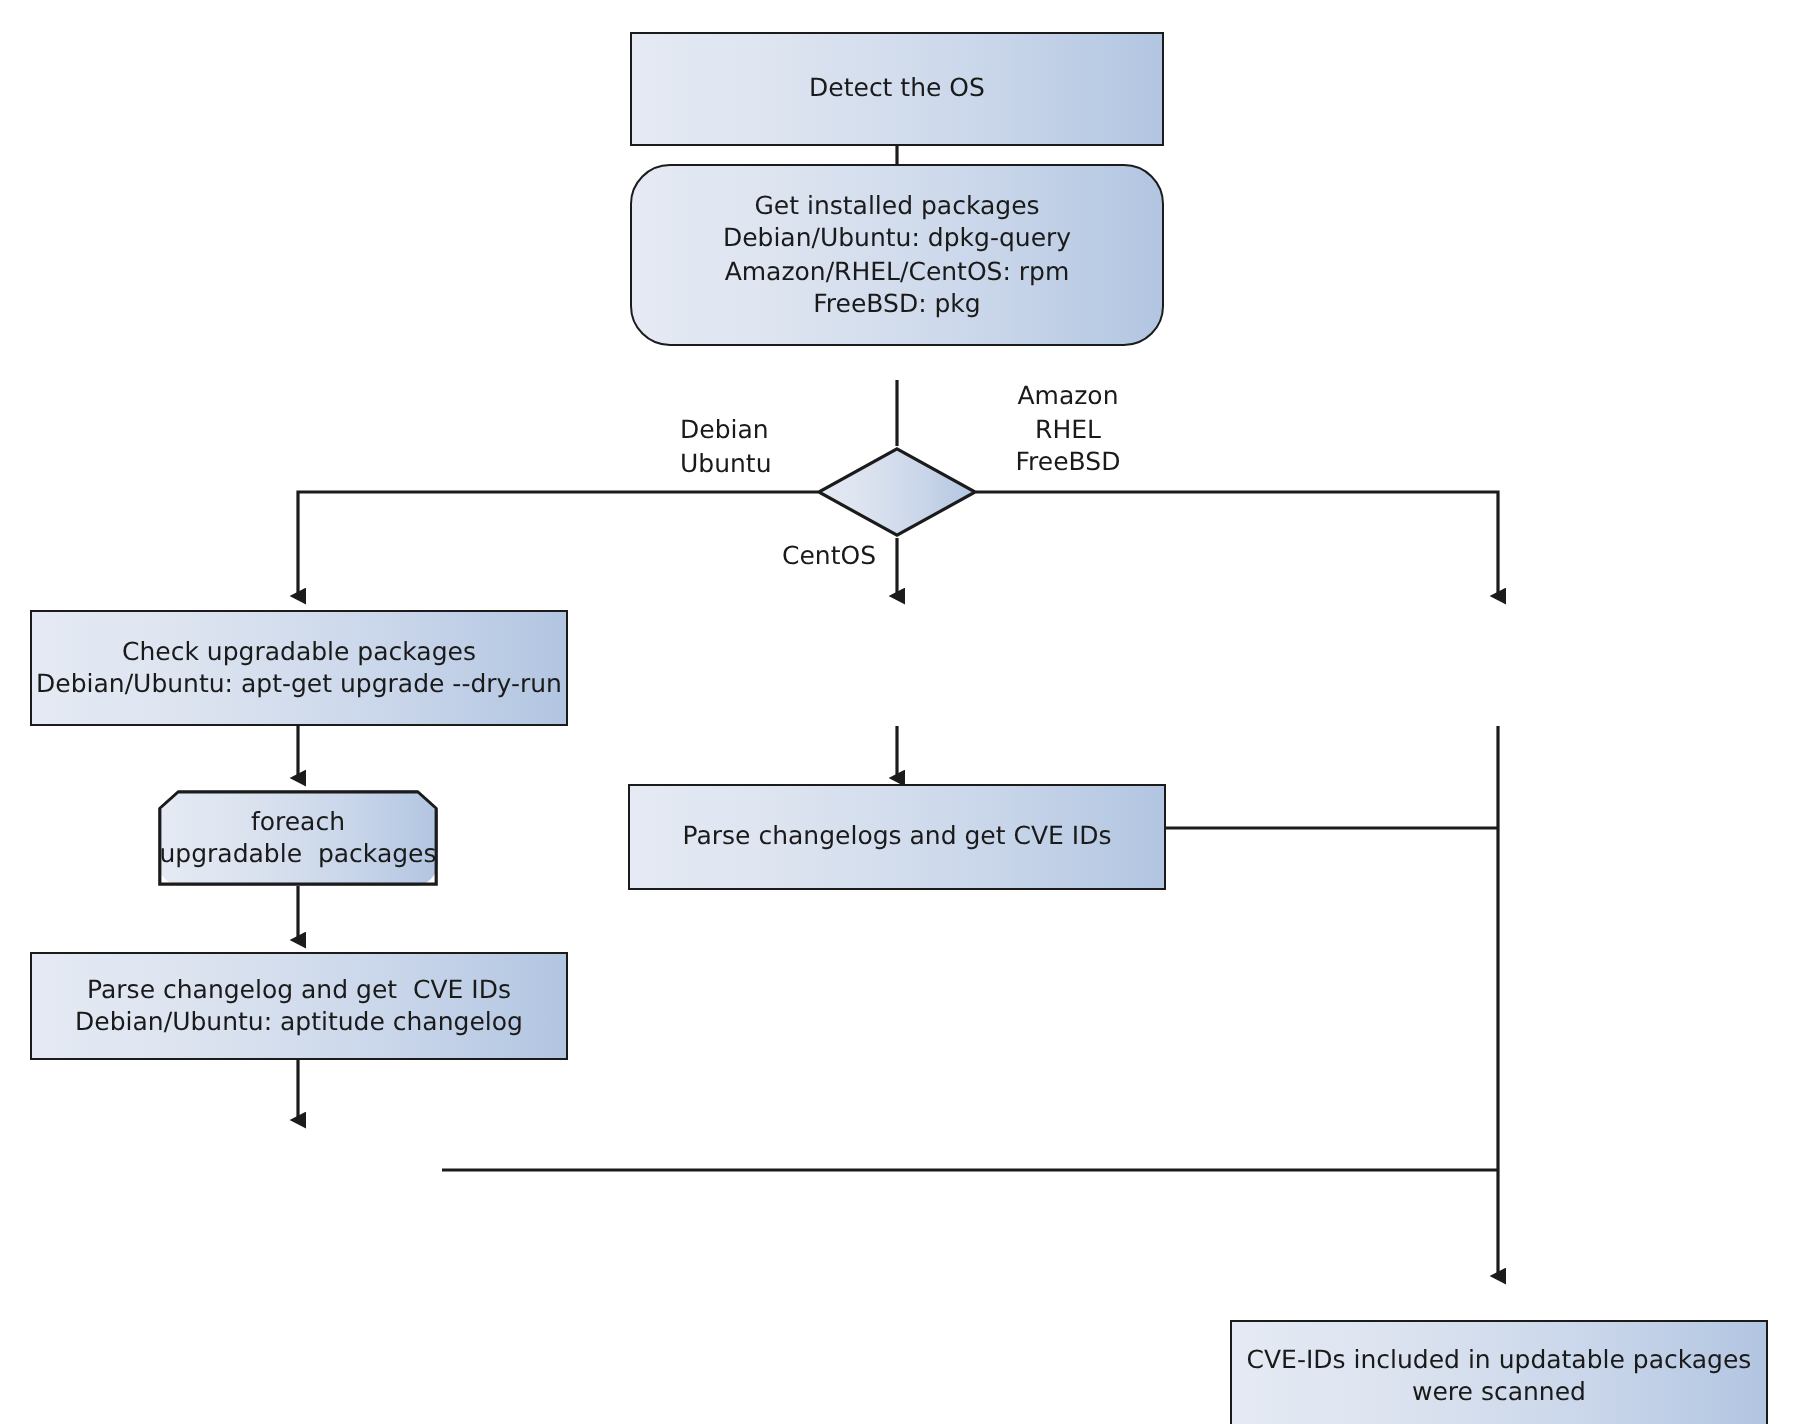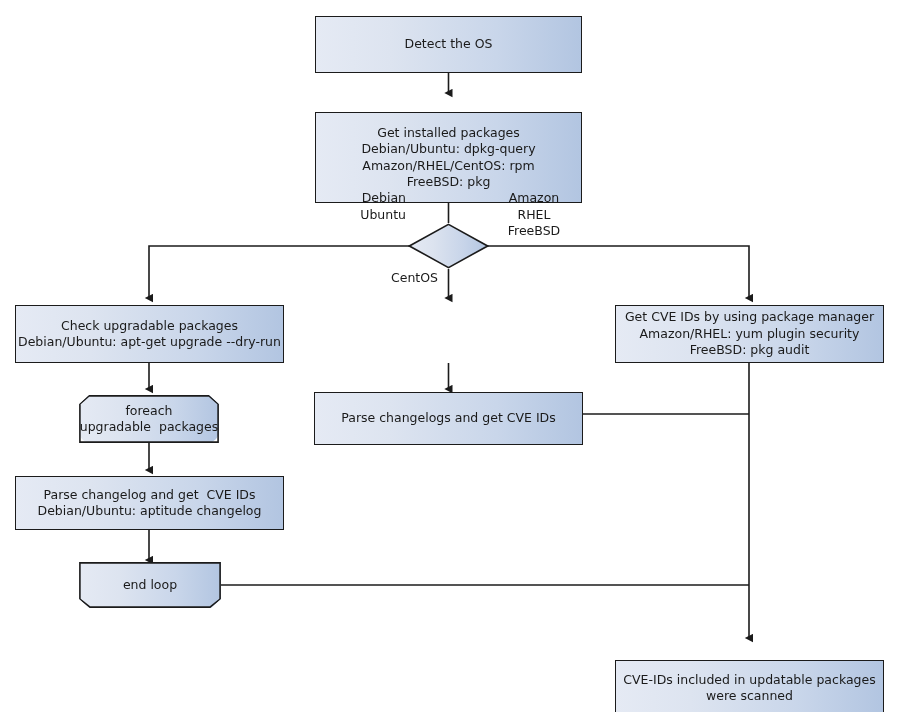--- a/index.html
+++ b/index.html
@@ -124,84 +124,73 @@
       <path d="M 221 585 L 749 585"></path>
 
       <path d="M 749 363 L 749 638" marker-end="url(#arrow)"></path>
     </g>
   </svg>
 
   <div class="node proc" style="left:315px; top:16px; width:267px; height:57px;">
     <span>Detect the OS</span>
   </div>
 
-  <div class="node proc" style="left:315px; top:112px; width:267px; height:91px;">
+  <div class="node proc" style="left:315px; top:82px; width:267px; height:91px;border-radius:20px;">
     <span>Get installed packages
 Debian/Ubuntu: dpkg-query
 Amazon/RHEL/CentOS: rpm
 FreeBSD: pkg</span>
   </div>
 
   <div class="node decision" style="left:408px; top:223px; width:81px; height:46px;">
     <svg width="81" height="46" viewBox="0 0 81 46">
       <defs>
         <linearGradient id="dgrad" x1="0" y1="0" x2="1" y2="0">
           <stop offset="0%" stop-color="#e5eaf4"></stop>
           <stop offset="30%" stop-color="#dce3ef"></stop>
           <stop offset="70%" stop-color="#c7d4e9"></stop>
           <stop offset="100%" stop-color="#b2c5e1"></stop>
         </linearGradient>
       </defs>
       <polygon points="40.5,1.4 79.6,23 40.5,44.6 1.4,23" fill="url(#dgrad)" stroke="#1b1b1b" stroke-width="1.6"></polygon>
     </svg>
   </div>
 
-  <div class="edge-label" style="left:340px; top:190px; width:66px; text-align:right;">Debian
+  <div class="edge-label" style="left:340px; top:207px; width:66px; text-align:left;">Debian
 Ubuntu</div>
 
   <div class="edge-label" style="left:494px; top:190px; width:80px; text-align:center;">Amazon
 RHEL
 FreeBSD</div>
 
   <div class="edge-label" style="left:378px; top:270px; width:60px; text-align:right;">CentOS</div>
 
   <div class="node proc" style="left:15px; top:305px; width:269px; height:58px;">
     <span>Check upgradable packages
 Debian/Ubuntu: apt-get upgrade --dry-run</span>
   </div>
 
 
-  <div class="node proc" style="left:615px; top:305px; width:269px; height:58px;">
-    <span>Get CVE IDs by using package manager
-Amazon/RHEL: yum plugin security
-FreeBSD: pkg audit</span>
-  </div>
 
   <div class="node loop-start" style="left:79px; top:395px; width:140px; height:48px;">
     <svg class="loop-outline" viewBox="0 0 140 48" preserveAspectRatio="none">
       <polygon points="10,0.9 130,0.9 139.1,9 139.1,47.1 0.9,47.1 0.9,9" fill="none" stroke="#1b1b1b" stroke-width="1.6"></polygon>
     </svg>
     <span class="loop-label">foreach
 upgradable  packages</span>
   </div>
 
   <div class="node proc" style="left:15px; top:476px; width:269px; height:54px;">
     <span>Parse changelog and get  CVE IDs
 Debian/Ubuntu: aptitude changelog</span>
   </div>
 
   <div class="node proc" style="left:314px; top:392px; width:269px; height:53px;">
     <span>Parse changelogs and get CVE IDs</span>
   </div>
 
-  <div class="node loop-end" style="left:79px; top:562px; width:142px; height:46px;">
-    <svg class="loop-outline" viewBox="0 0 142 46" preserveAspectRatio="none">
-      <polygon points="0.9,0.9 141.1,0.9 141.1,37 131,45.1 11,45.1 0.9,37" fill="none" stroke="#1b1b1b" stroke-width="1.6"></polygon>
-    </svg>
-    <span class="loop-label">end loop</span>
-  </div>
 
   <div class="node proc" style="left:615px; top:644px; width:269px; height:56px;margin-top:16px;">
     <span>CVE-IDs included in updatable packages
 were scanned</span>
   </div>
 
 </div>
 
 </body></html>

